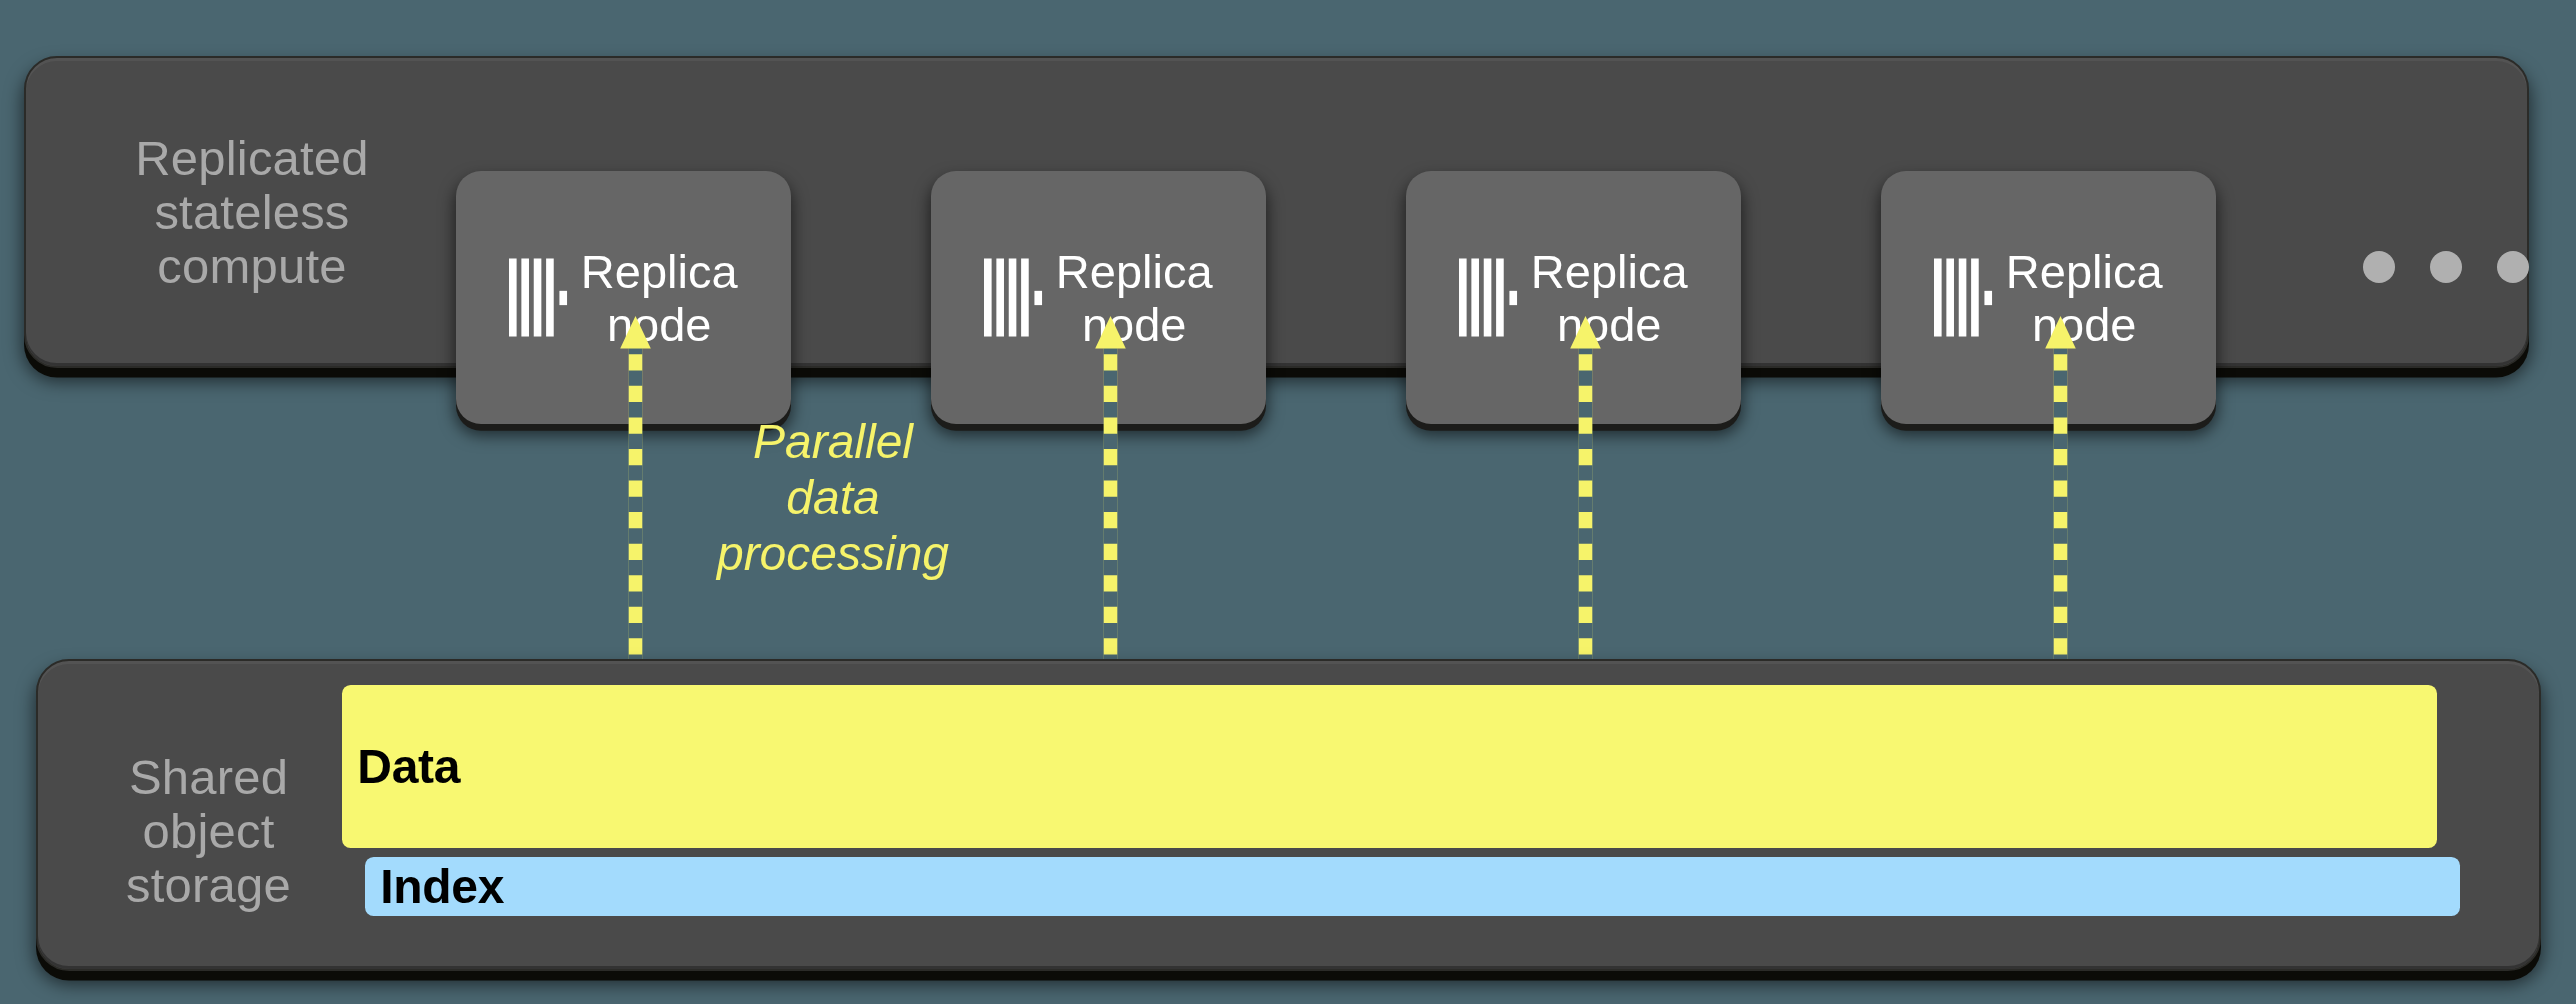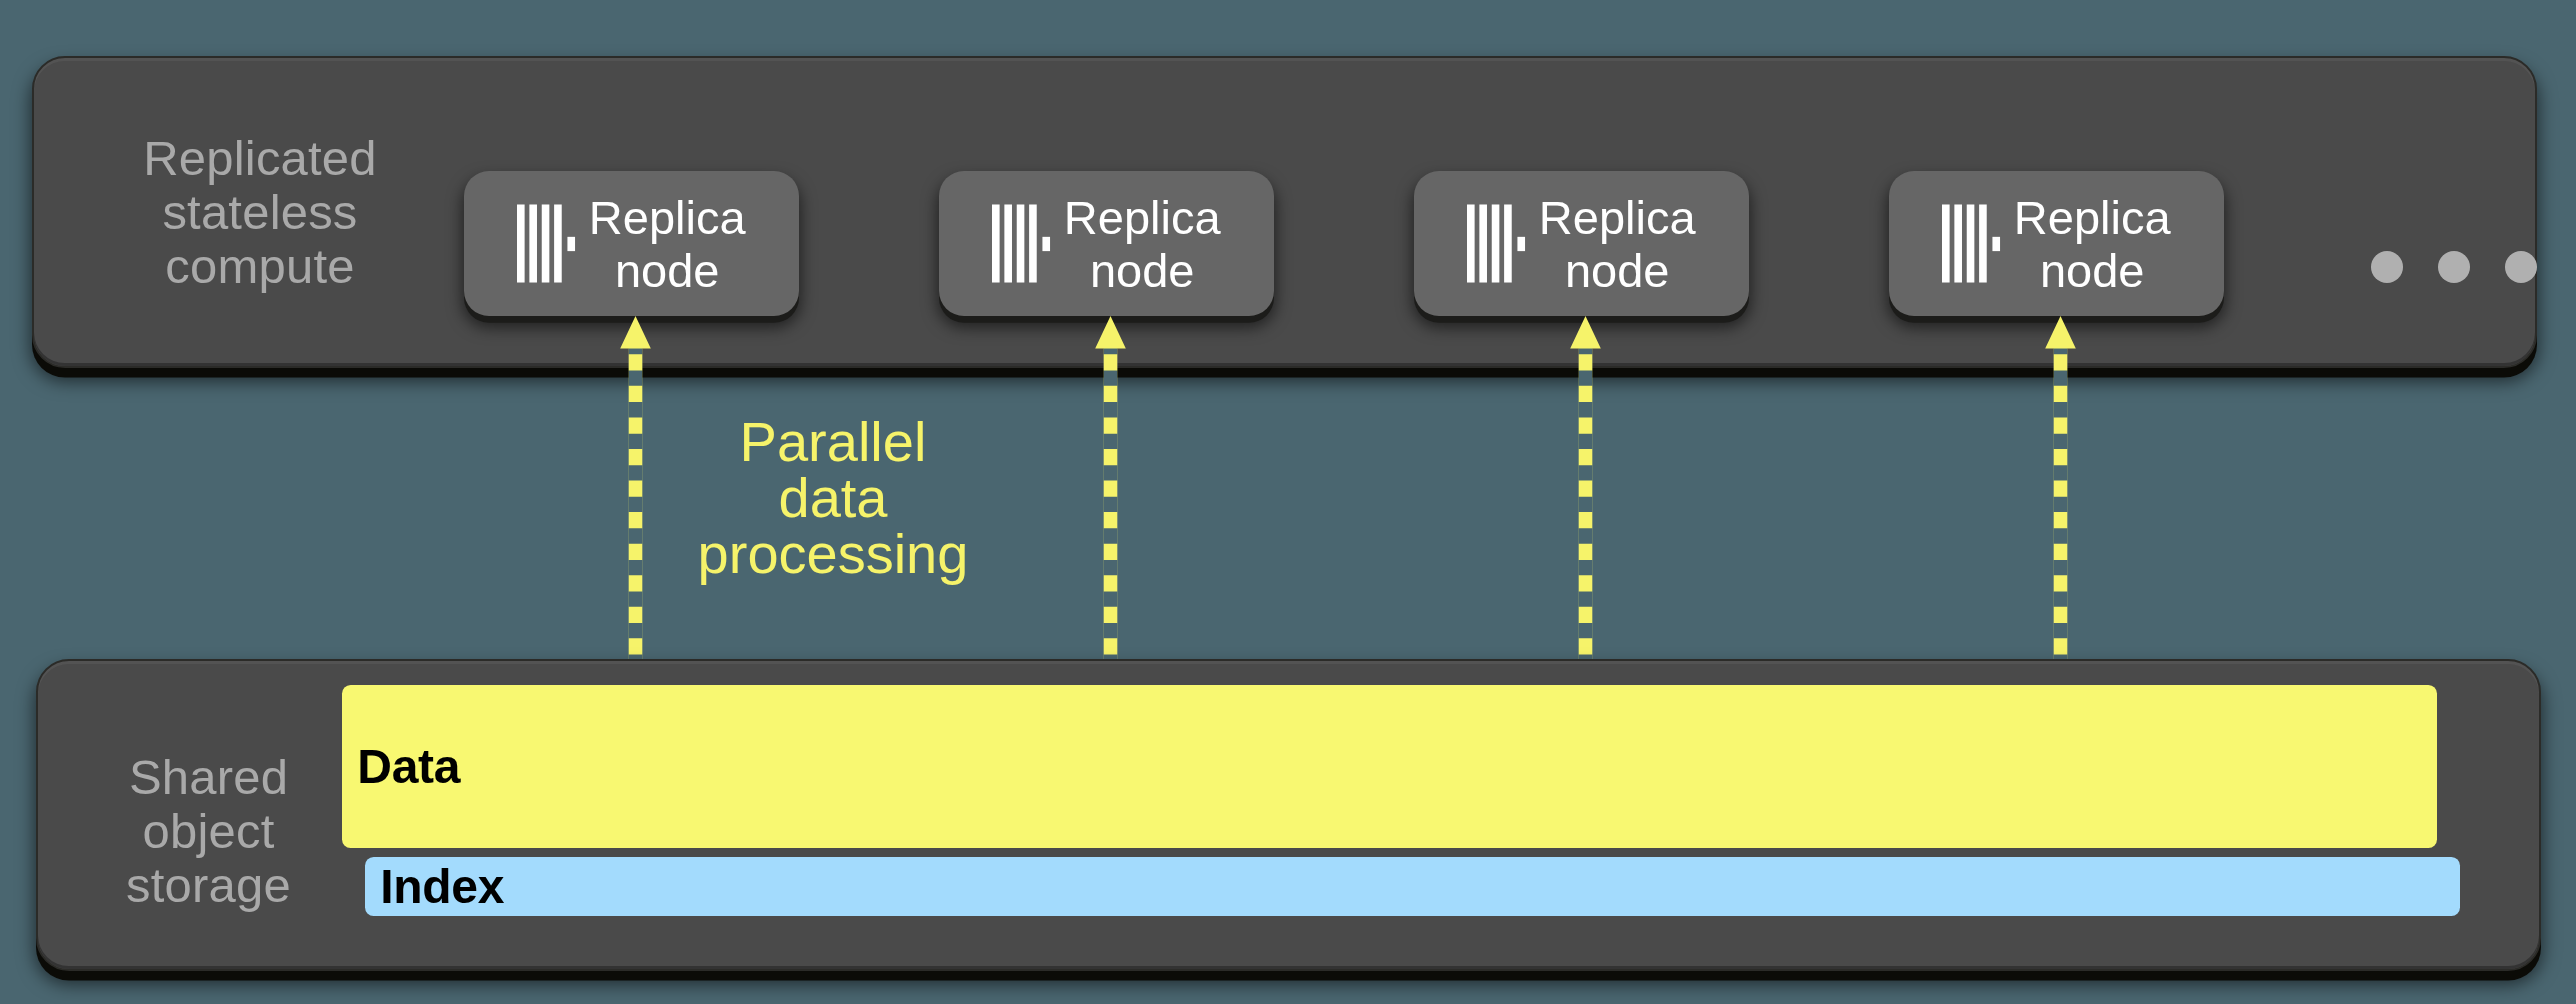--- a/index.html
+++ b/index.html
@@ -28,21 +28,21 @@
     box-shadow:
       0 9.6px 0 0 #0b0b07,
       0 11.5px 17px 1.9px rgba(0,0,0,0.55),
       inset 0 2.9px 0 0 rgba(255,255,255,0.055),
       inset 0 -2.9px 0 0 rgba(0,0,0,0.30);
     border: 2.9px solid #2b2b28;
     box-sizing: border-box;
   }
 
   #compute-panel {
-    left: 32px;
+    left: 24px;
     top: 56px;
     width: 2505px;
     height: 312px;
     text-decoration: underline;
   }
 
   #storage-panel {
     left: 36px;
     top: 659px;
     width: 2505px;
@@ -72,21 +72,21 @@
     left: 29px;
     width: 283px;
     margin-top: 16px;
   }
 
   
   .node-box {
     position: absolute;
     top: 113px;
     width: 335px;
-    height: 145px;
+    height: 253px;
     background: #666666;
     border-radius: 25px;
     box-shadow:
       0 6.7px 0 0 #1c1c1a,
       0 9.6px 15.3px 1.9px rgba(0,0,0,0.55);
     display: flex;
     align-items: center;
     justify-content: center;
     gap: 12.4px;
     box-sizing: border-box;
@@ -134,25 +134,26 @@
     overflow: visible;
   }
 
   
   #parallel-caption {
     position: absolute;
     left: 670px;
     top: 414px;
     width: 326px;
     color: #f6f36a;
-    font-size: 56px;
+    font-size: 48px;
     line-height: 56px;
     text-align: center;
     white-space: pre-line;
     user-select: none;
+    font-style: italic;
   }
 
   
   .storage-bar {
     position: absolute;
     left: 304px;
     width: 2095px;
     border-radius: 8.6px;
     box-sizing: border-box;
     display: flex;

